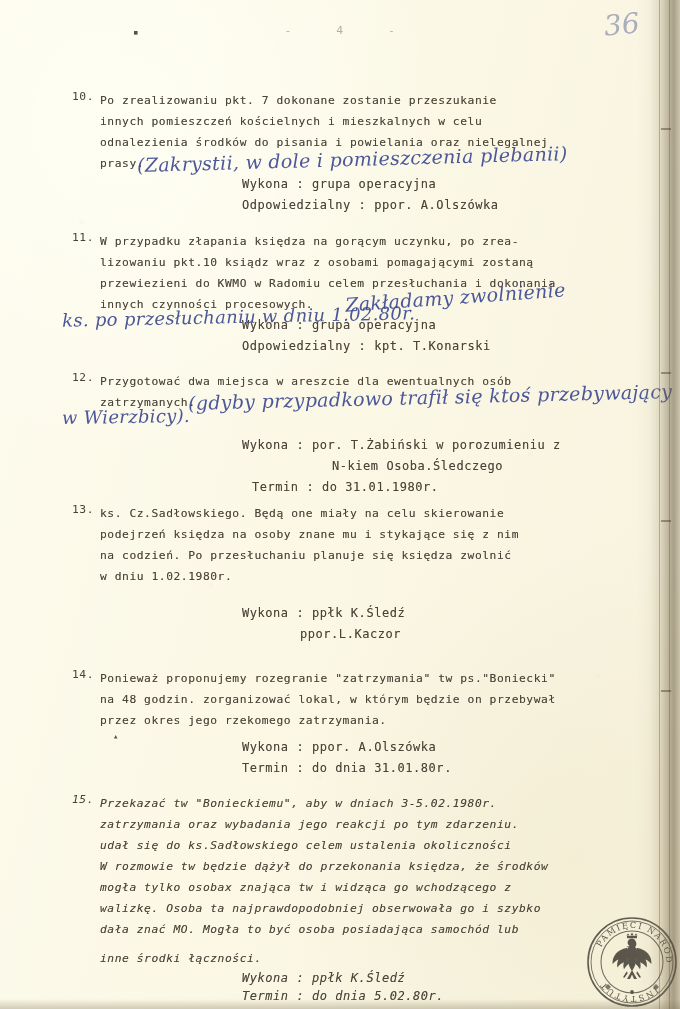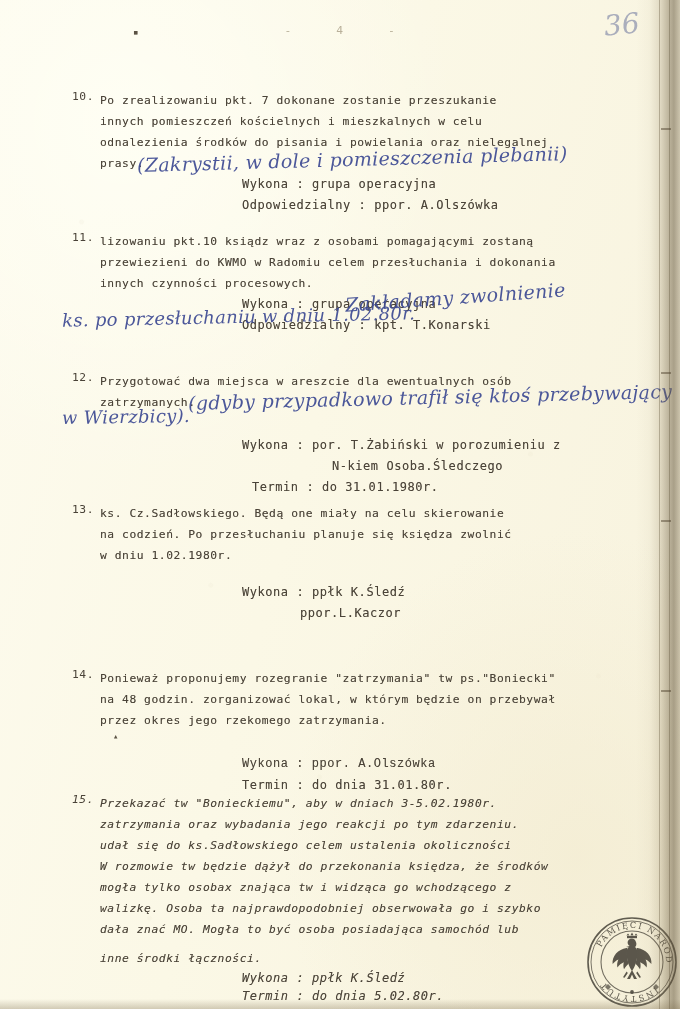--- a/index.html
+++ b/index.html
@@ -202,20 +202,21 @@
       <div class="assign ind-1">Wykona : grupa operacyjna</div>
       <div class="assign ind-1">Odpowiedzialny : ppor. A.Olszówka</div>
     </div>
   </div>
 
   <div class="hw" style="left:137px; top:148px; font-size:19px; transform:rotate(-1.6deg);">(Zakrystii, w dole i pomieszczenia plebanii)</div>
 
   <div class="item" style="top:231px;">
     <div class="num">11.</div>
     <div class="body">
+      <div class="line">W przypadku złapania księdza na gorącym uczynku, po zrea-</div>
       <div class="line">lizowaniu pkt.10 ksiądz wraz z osobami pomagającymi zostaną</div>
       <div class="line">przewiezieni do KWMO w Radomiu celem przesłuchania i dokonania</div>
       <div class="line">innych czynności procesowych.</div>
       <div class="assign ind-1">Wykona : grupa operacyjna</div>
       <div class="assign ind-1">Odpowiedzialny : kpt. T.Konarski</div>
     </div>
   </div>
   <div class="hw" style="left:345px; top:286px; font-size:19px; transform:rotate(-4deg);">Zakładamy zwolnienie</div>
   <div class="hw" style="left:62px; top:306px; font-size:18px; transform:rotate(-1.2deg);">ks. po przesłuchaniu w dniu 1.02.80r.</div>
 
@@ -229,34 +230,35 @@
       <div class="assign ind-5">Termin : do 31.01.1980r.</div>
     </div>
   </div>
   <div class="hw" style="left:188px; top:386px; font-size:19px; transform:rotate(-1.4deg);">(gdyby przypadkowo trafił się ktoś przebywający</div>
   <div class="hw" style="left:62px; top:406px; font-size:18px; transform:rotate(-1deg);">w Wierzbicy).</div>
 
   <div class="item" style="top:503px;">
     <div class="num">13.</div>
     <div class="body">
       <div class="line">ks. Cz.Sadłowskiego. Będą one miały na celu skierowanie</div>
+      <div class="line">podejrzeń księdza na osoby znane mu i stykające się z nim</div>
       <div class="line">na codzień. Po przesłuchaniu planuje się księdza zwolnić</div>
       <div class="line">w dniu 1.02.1980r.</div>
       <div class="assign ind-1" style="margin-top:16px;">Wykona : ppłk K.Śledź</div>
       <div class="assign ind-3">ppor.L.Kaczor</div>
     </div>
   </div>
 
   <div class="item" style="top:668px;">
     <div class="num">14.</div>
     <div class="body">
       <div class="line">Ponieważ proponujemy rozegranie "zatrzymania" tw ps."Boniecki"</div>
       <div class="line">na 48 godzin. zorganizować lokal, w którym będzie on przebywał</div>
       <div class="line">przez okres jego rzekomego zatrzymania.</div>
-      <div class="assign ind-1" style="margin-top:23px;font-family:Liberation Mono, monospace;">Wykona : ppor. A.Olszówka</div>
+      <div class="assign ind-1" style="margin-top:6px;">Wykona : ppor. A.Olszówka</div>
       <div class="assign ind-1">Termin : do dnia 31.01.80r.</div>
     </div>
   </div>
   <div class="caret" style="left:113px; top:731px;">▴</div>
 
   <div class="item" style="top:793px;font-style:italic;">
     <div class="num">15.</div>
     <div class="body">
       <div class="line">Przekazać tw "Bonieckiemu", aby w dniach 3-5.02.1980r.</div>
       <div class="line">zatrzymania oraz wybadania jego reakcji po tym zdarzeniu.</div>

